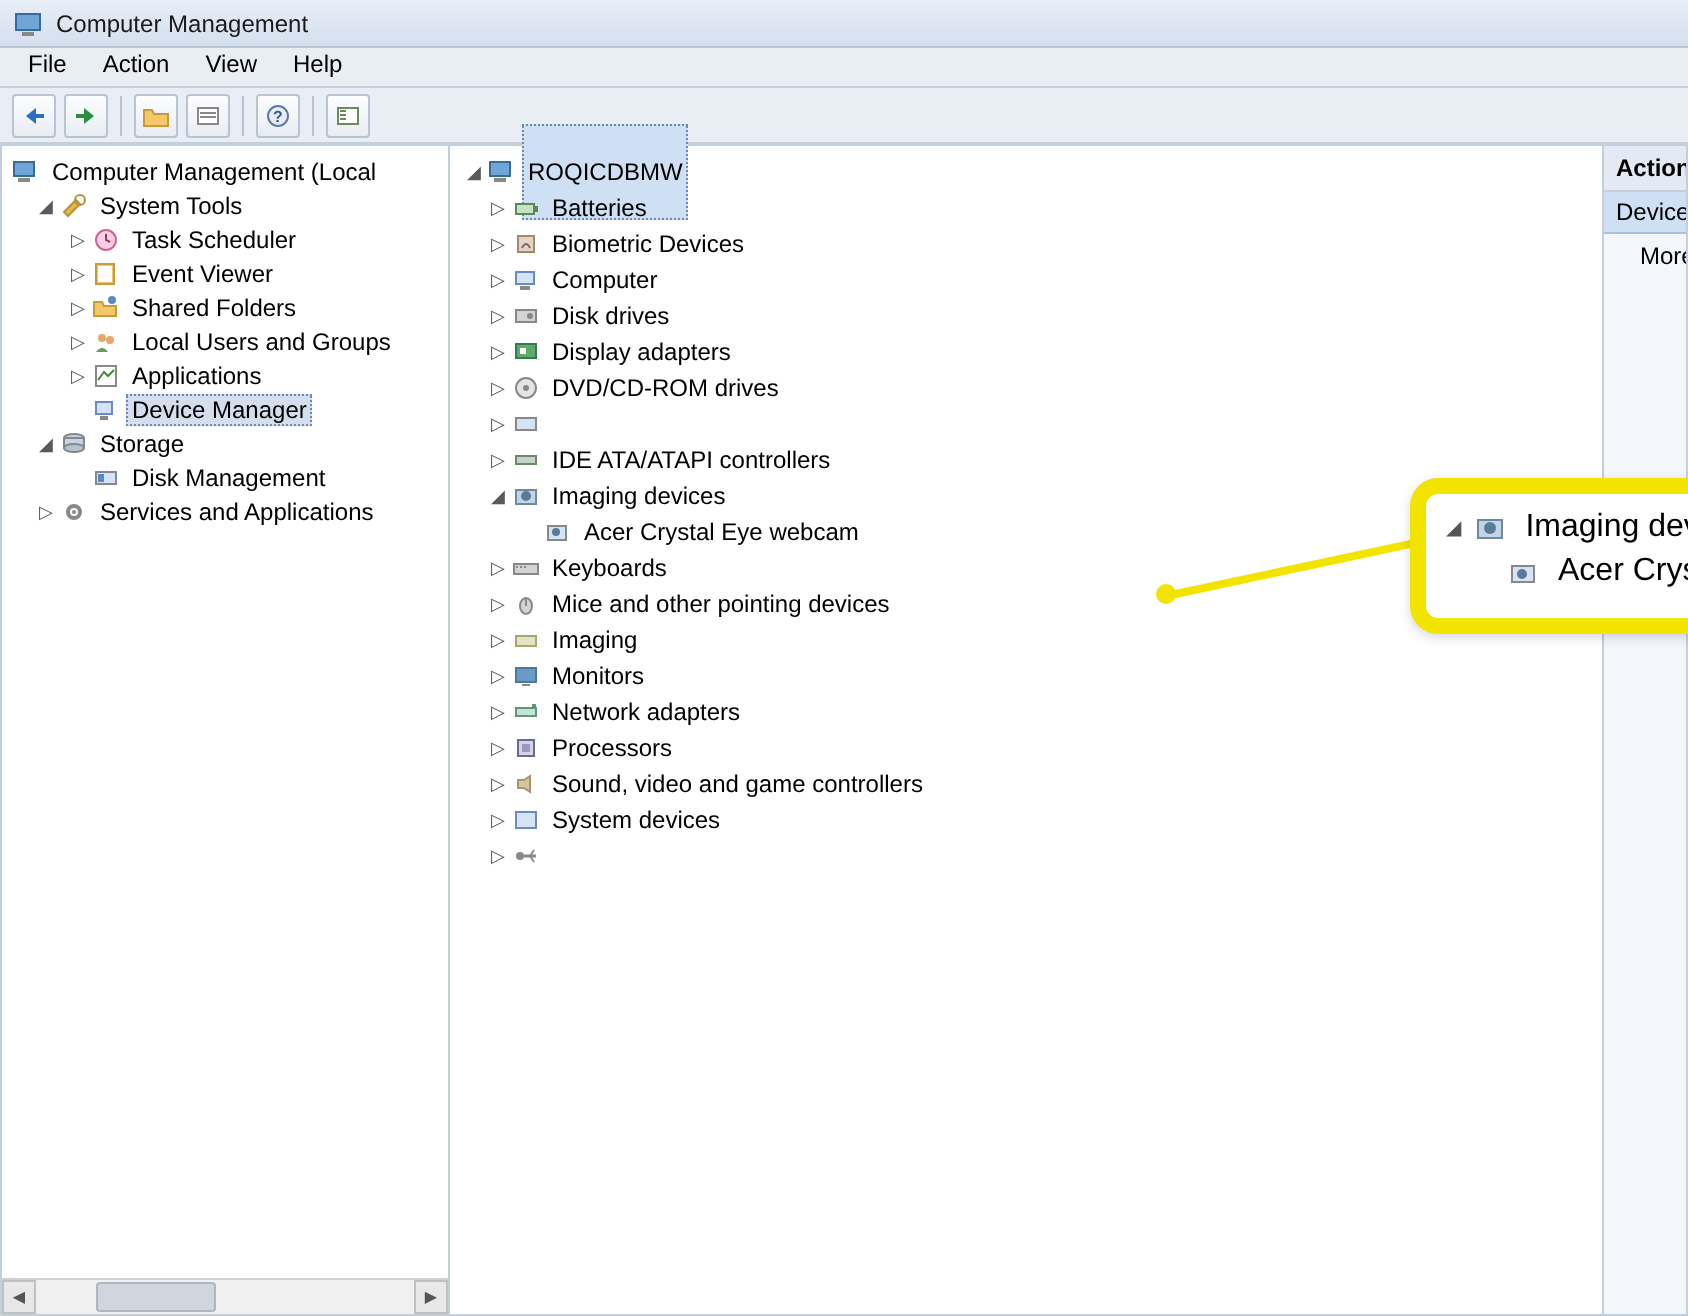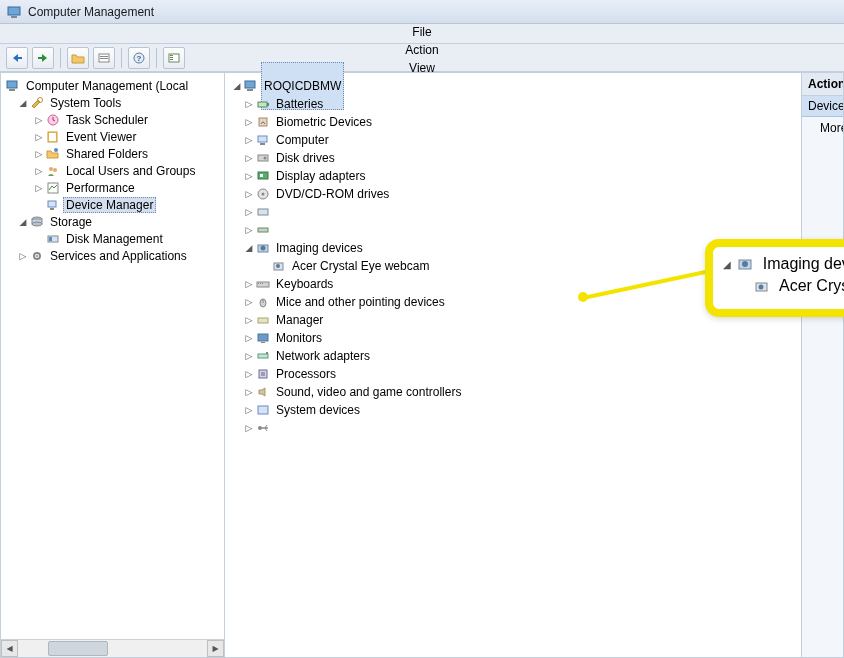--- a/index.html
+++ b/index.html
@@ -20,24 +20,22 @@
   padding: 0 6px;
   gap: 6px;
 }
 .titlebar .app-icon svg { width: 16px; height: 16px; }
 .titlebar .title { font-size: 12px; color: #1a1a1a; }
 .menubar {
   height: 20px;
   background: #e9eef5;
   border-bottom: 1px solid #c4cfde;
   display: flex;
-  align-items: center;
   padding: 0 6px;
   gap: 2px;
-  flex-direction: column;
 }
 .menubar .menu-item {
   padding: 1px 8px;
   cursor: default;
 }
 .toolbar {
   height: 28px;
   background: #e9eef5;
   border-bottom: 1px solid #c4cfde;
   display: flex;
@@ -338,21 +336,21 @@
         <span class="label">Local Users and Groups</span>
       </div>
       <div class="tree-row ind2">
         <span class="exp">▷</span>
         <span class="icon">
             <svg width="16" height="16">
               <rect x="3" y="3" width="10" height="10" fill="#fff" stroke="#888"></rect>
               <path d="M4 10 L7 6 L9 8 L12 5" stroke="#3a8a3a" fill="none"></path>
             </svg>
           </span>
-        <span class="label">Performance</span>
+        <span class="label">Applications</span>
       </div>
       <div class="tree-row ind2 selected">
         <span class="exp"></span>
         <span class="icon">
             <svg width="16" height="16">
               <rect x="3" y="4" width="8" height="6" fill="#d4e4f4" stroke="#6a8ac5"></rect>
               <rect x="5" y="11" width="4" height="2" fill="#888"></rect>
             </svg>
           </span>
         <span class="label">Device Manager</span>
@@ -479,20 +477,21 @@
               </svg>
             </span>
           </div>
           <div class="tree-row ind1">
             <span class="exp">▷</span>
             <span class="icon">
               <svg width="16" height="16">
                 <rect x="3" y="6" width="10" height="4" fill="#c4d4c4" stroke="#6a8a6a"></rect>
               </svg>
             </span>
+            <span class="label">IDE ATA/ATAPI controllers</span>
           </div>
           <div class="tree-row ind1">
             <span class="exp">◢</span>
             <span class="icon">
               <svg width="16" height="16">
                 <rect x="3" y="5" width="10" height="7" fill="#c4d4e4" stroke="#6a8aa5"></rect>
                 <circle cx="8" cy="8" r="2.5" fill="#5a7a9a"></circle>
               </svg>
             </span>
             <span class="label">Imaging devices</span>
@@ -529,21 +528,21 @@
             </span>
             <span class="label">Mice and other pointing devices</span>
           </div>
           <div class="tree-row ind1">
             <span class="exp">▷</span>
             <span class="icon">
               <svg width="16" height="16">
                 <rect x="3" y="6" width="10" height="5" fill="#e4e4c4" stroke="#a8a86a"></rect>
               </svg>
             </span>
-            <span class="label">Manager</span>
+            <span class="label">Imaging</span>
           </div>
           <div class="tree-row ind1">
             <span class="exp">▷</span>
             <span class="icon">
               <svg width="16" height="16">
                 <rect x="3" y="4" width="10" height="7" fill="#6a9ac5" stroke="#4a7a9a"></rect>
                 <rect x="6" y="12" width="4" height="1" fill="#888"></rect>
               </svg>
             </span>
             <span class="label">Monitors</span>

